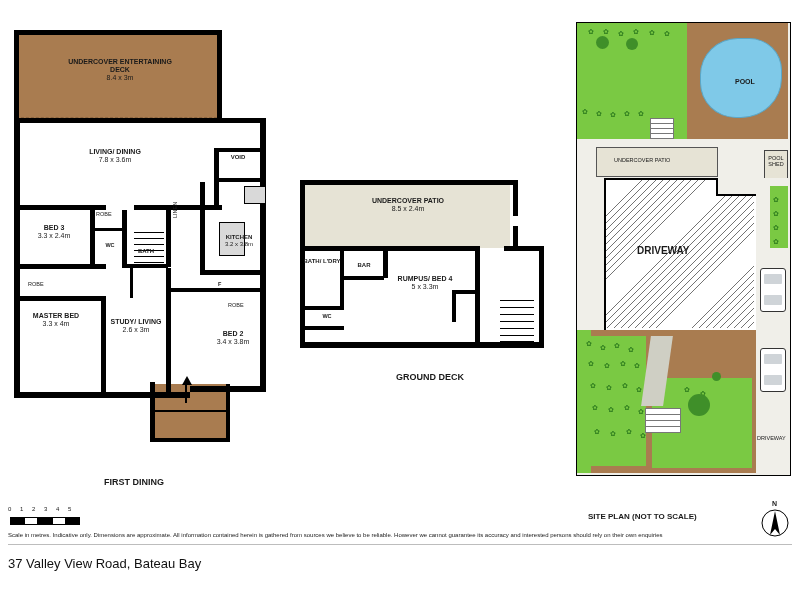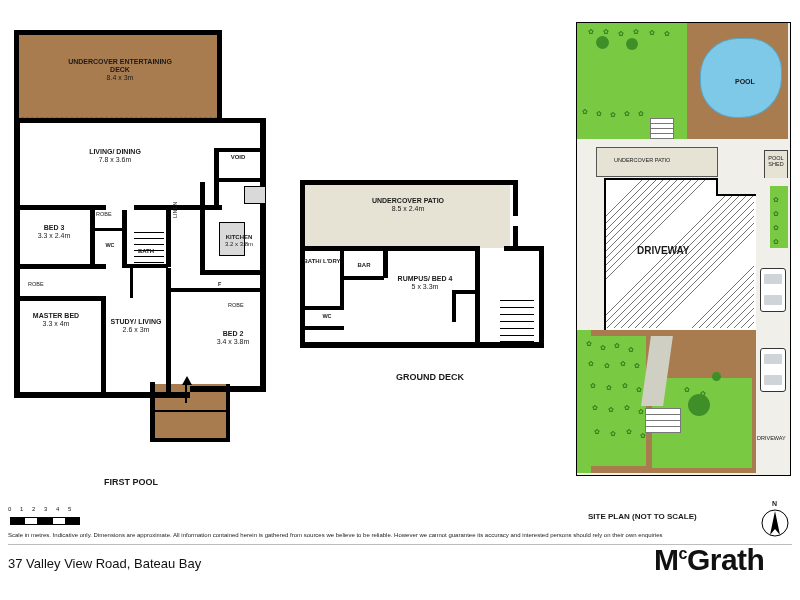--- a/index.html
+++ b/index.html
@@ -173,21 +173,21 @@
     <div class="room s7" style="left:106px;top:318px;width:60px;">
       <div class="nm">STUDY/ LIVING</div>
       <div>2.6 x 3m</div>
     </div>
     <div class="room s7" style="left:200px;top:330px;width:66px;">
       <div class="nm">BED 2</div>
       <div>3.4 x 3.8m</div>
     </div>
 
     <div class="abs s9 bold" style="left:104px;top:477px;">
-      <span>FIRST POOL</span>
+      <span>FIRST DINING</span>
     </div>
   </div>
 
   <div>
     <div class="patiofill" style="left:300px;top:182px;width:210px;height:66px;"></div>
     <div class="floorfill" style="left:300px;top:248px;width:244px;height:100px;"></div>
 
     <div class="wall" style="left:300px;top:180px;width:218px;height:5px;"></div>
     <div class="wall" style="left:300px;top:180px;width:5px;height:70px;"></div>
     <div class="wall" style="left:513px;top:180px;width:5px;height:36px;"></div>
@@ -361,17 +361,14 @@
     <span style="position:absolute;left:60px;">5</span>
   </div>
 
   <div class="disclaimer" style="left:8px;top:532px;width:780px;">
     <span>Scale in metres. Indicative only. Dimensions are approximate. All information contained herein is gathered from sources we believe to be reliable. However we cannot guarantee its accuracy and interested persons should rely on their own enquiries</span>
   </div>
   <div class="hr" style="left:8px;top:544px;width:784px;"></div>
   <div class="address" style="left:8px;top:556px;">
     <span>37 Valley View Road, Bateau Bay</span>
   </div>
-  <div class="brand" style="left:654px;top:543px;">
-    <span>M</span><sup>c</sup><span>Grath</span>
-  </div>
 
 </div>
 
 </body></html>

